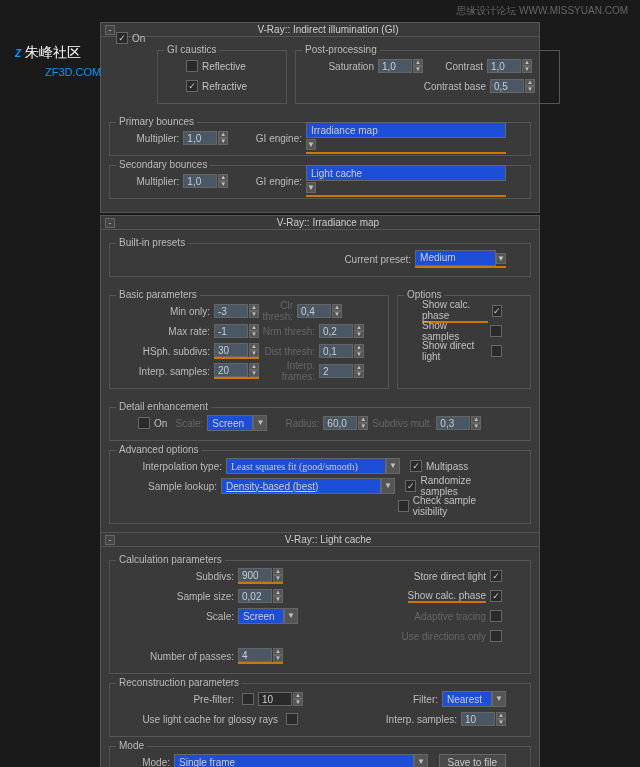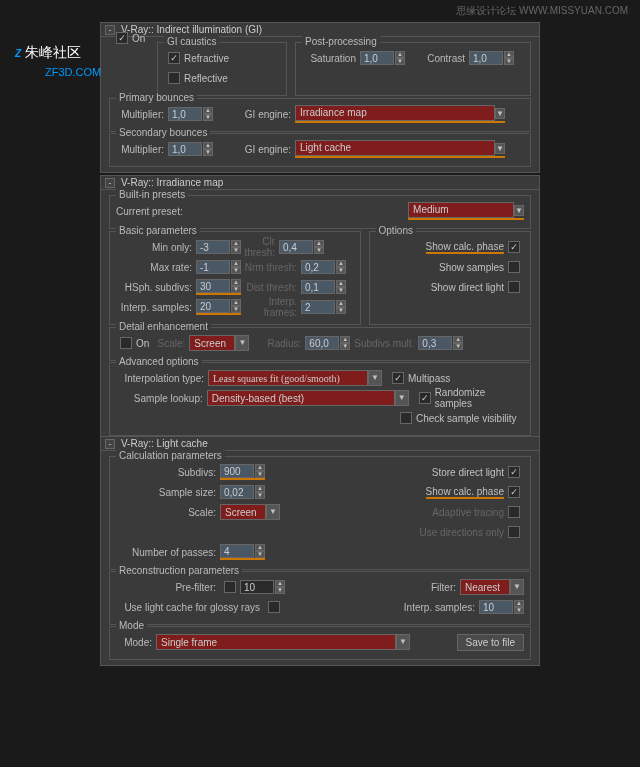--- a/index.html
+++ b/index.html
@@ -6,35 +6,35 @@
 body{background:#1a1a1a;color:#c0c0c0;width:640px;height:767px;position:relative;overflow:hidden}
 .watermark{position:absolute;top:24px;left:15px;z-index:100;pointer-events:none}
 .wm-logo{font-size:36px;font-weight:bold;color:#fff;font-style:italic}
 .wm-blue{color:#0099ff}
 .wm-text{font-size:14px;color:#fff;margin-left:4px}
 .wm-url{font-size:11px;color:#0099ff;display:block;margin-left:30px}
 .watermark2{position:absolute;top:4px;right:12px;font-size:10px;color:#666}
 .panel{background:#3a3a3a;border:1px solid #555;margin:2px 100px 2px 100px;padding:0}
 .panel-hdr{background:#3a3a3a;border-bottom:1px solid #555;padding:1px 4px;display:flex;align-items:center;height:14px}
 .collapse-btn{width:10px;height:10px;background:#444;border:1px solid #666;text-align:center;line-height:8px;margin-right:6px;cursor:pointer;font-size:9px}
-.panel-title{flex:1;color:#ccc}
+.panel-title{flex:1;text-align:center;color:#ccc}
 .panel-body{padding:4px 8px}
-.group{border:1px solid #555;margin:1px 0;padding:4px 6px 6px;position:relative}
+.group{border:1px solid #555;margin:9px 0;padding:4px 24px 6px;position:relative}
 .group-title{position:absolute;top:-7px;left:6px;background:#3a3a3a;padding:0 3px;color:#bbb}
 .row{display:flex;align-items:center;margin:2px 0;height:18px}
 .lbl{color:#bbb;text-align:right;padding-right:4px}
 .chk{width:12px;height:12px;background:#2a2a2a;border:1px solid #666;margin:0 4px;display:inline-flex;align-items:center;justify-content:center;cursor:pointer}
 .chk.checked::after{content:"✓";color:#ccc;font-size:9px}
 .spinner{display:inline-flex;align-items:center}
 .spin-input{background:#2a2a2a;border:1px solid #666;color:#ccc;padding:1px 3px;width:34px;height:14px;font-size:10px}
 .spin-input.hl{background:#4a5866}
 .spin-btns{display:flex;flex-direction:column;margin-left:1px}
 .spin-btn{width:10px;height:7px;background:#555;border:1px solid #666;font-size:6px;line-height:5px;text-align:center;cursor:pointer}
 .dropdown{display:inline-flex;align-items:center}
-.dd-input{background:#7f1d1d;border:1px solid #666;color:#ccc;padding:1px 4px;height:16px;font-size:10px}
+.dd-input{background:#1d4ed8;border:1px solid #666;color:#ccc;padding:1px 4px;height:16px;font-size:10px}
 .dd-btn{width:14px;height:16px;background:#555;border:1px solid #666;text-align:center;line-height:14px;cursor:pointer;font-size:8px}
 .underline{border-bottom:2px solid #cc7700;display:inline-block}
 .btn{background:#4a4a4a;border:1px solid #666;padding:2px 8px;cursor:pointer;color:#ccc}
 .disabled{color:#666}
 .top-on{position:absolute;top:32px;left:112px;display:flex;align-items:center}
 .cols{display:flex;gap:8px}
 .col{flex:1}
 </style>
 </head>
 <body>
@@ -54,42 +54,52 @@
     </div>
 <div class="panel-body">
 <div class="top-on">
         <div class="chk checked"></div>
         <span>On</span>
       </div>
 <div class="cols">
 <div class="col group" style="margin-left:48px;flex:0 0 130px">
 <div class="group-title">GI caustics</div>
 <div class="row">
+            <div class="chk"></div>
+            <span>Reflective</span>
+          </div>
+<div class="row">
             <div class="chk checked"></div>
             <span>Refractive</span>
           </div>
-<div class="row">
-            <div class="chk"></div>
-            <span>Reflective</span>
-          </div>
 </div>
 <div class="col group">
 <div class="group-title">Post-processing</div>
 <div class="row">
             <span class="lbl" style="width:58px">Saturation</span>
             <span class="spinner">
               <input class="spin-input hl" value="1,0" style="">
               <span class="spin-btns">
                 <span class="spin-btn">▲</span>
                 <span class="spin-btn">▼</span>
               </span>
             </span>
             <span class="lbl" style="width:64px">Contrast</span>
             <span class="spinner">
               <input class="spin-input hl" value="1,0" style="">
+              <span class="spin-btns">
+                <span class="spin-btn">▲</span>
+                <span class="spin-btn">▼</span>
+              </span>
+            </span>
+          </div>
+<div class="row">
+            <span class="lbl" style="width:170px">Contrast base</span>
+            <span class="spinner">
+              <input class="spin-input hl" value="0,5" style="">
               <span class="spin-btns">
                 <span class="spin-btn">▲</span>
                 <span class="spin-btn">▼</span>
               </span>
             </span>
           </div>
 </div>
 </div>
 <div class="group">
 <div class="group-title">Primary bounces</div>
@@ -125,23 +135,23 @@
 </div>
 
 <div class="panel">
 <div class="panel-hdr">
       <div class="collapse-btn">-</div>
       <div class="panel-title">V-Ray:: Irradiance map</div>
     </div>
 <div class="panel-body">
 <div class="group">
 <div class="group-title">Built-in presets</div>
-<div class="row" style="justify-content:space-between">
+<div class="row" style="justify-content:flex-end">
           <span class="lbl">Current preset:</span>
-          <span class="dropdown underline"><input class="dd-input" style="width: 106px;" value="Medium"><span class="dd-btn">▼</span></span>
+          <span class="dropdown underline"><input class="dd-input" style="width: 81px;" value="Medium"><span class="dd-btn">▼</span></span>
         </div>
 </div>
 <div class="cols">
 <div class="group" style="flex:1.6">
 <div class="group-title">Basic parameters</div>
 <div class="row">
             <span class="lbl" style="width:80px">Min only:</span>
             <span class="spinner">
               <input class="spin-input hl" value="-3" style="">
               <span class="spin-btns">
@@ -264,21 +274,21 @@
           <span class="dropdown">
             <input class="dd-input" style="width: 160px; font-family: Liberation Serif, serif;" value="Least squares fit (good/smooth)">
             <span class="dd-btn">▼</span>
           </span>
           <div class="chk checked" style="margin-left:10px"></div>
           <span>Multipass</span>
         </div>
 <div class="row">
           <span class="lbl" style="width:92px">Sample lookup:</span>
           <span class="dropdown">
-            <input class="dd-input" style="width: 188px;" value="Density-based (best)">
+            <input class="dd-input" style="width: 160px; text-decoration: underline;" value="Density-based (best)">
             <span class="dd-btn">▼</span>
           </span>
           <div class="chk checked" style="margin-left:10px"></div>
           <span>Randomize samples</span>
         </div>
 <div class="row">
           <span style="width:280px"></span>
           <div class="chk"></div>
           <span>Check sample visibility</span>
         </div>

